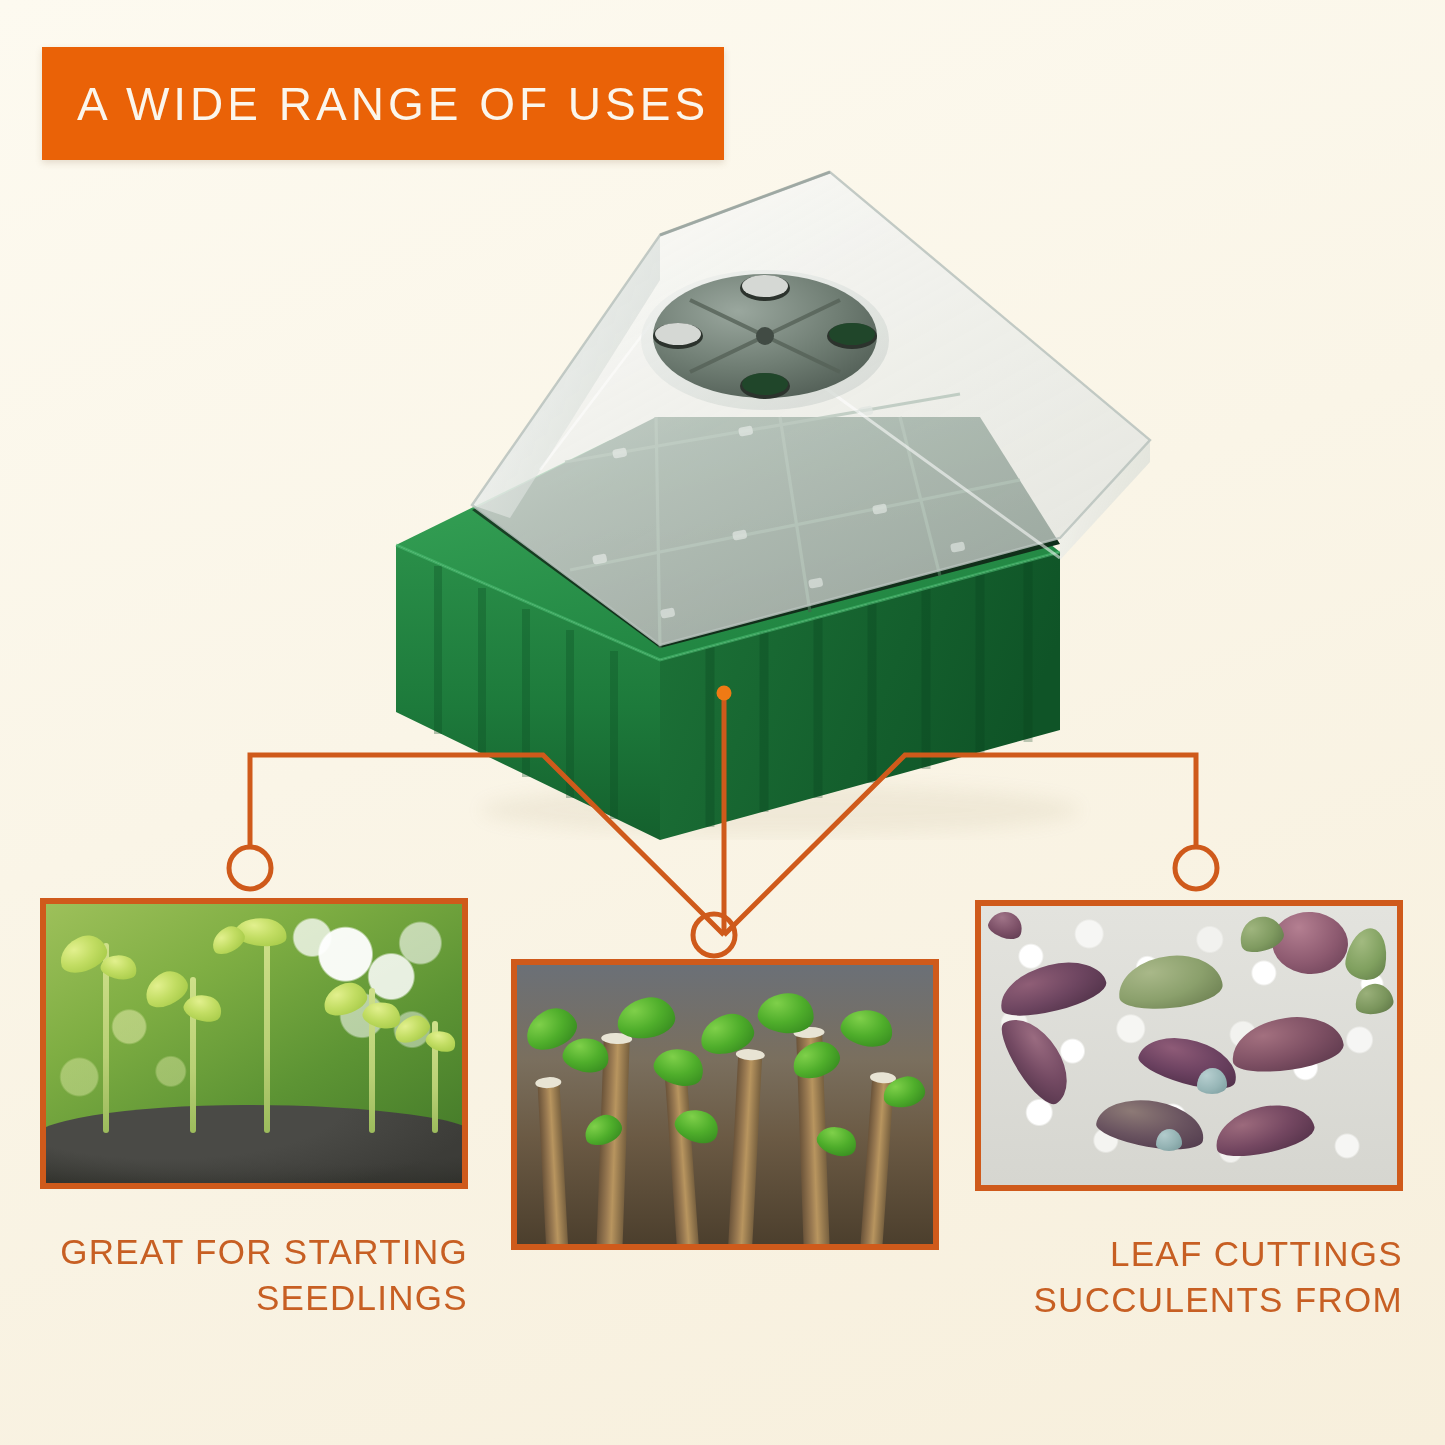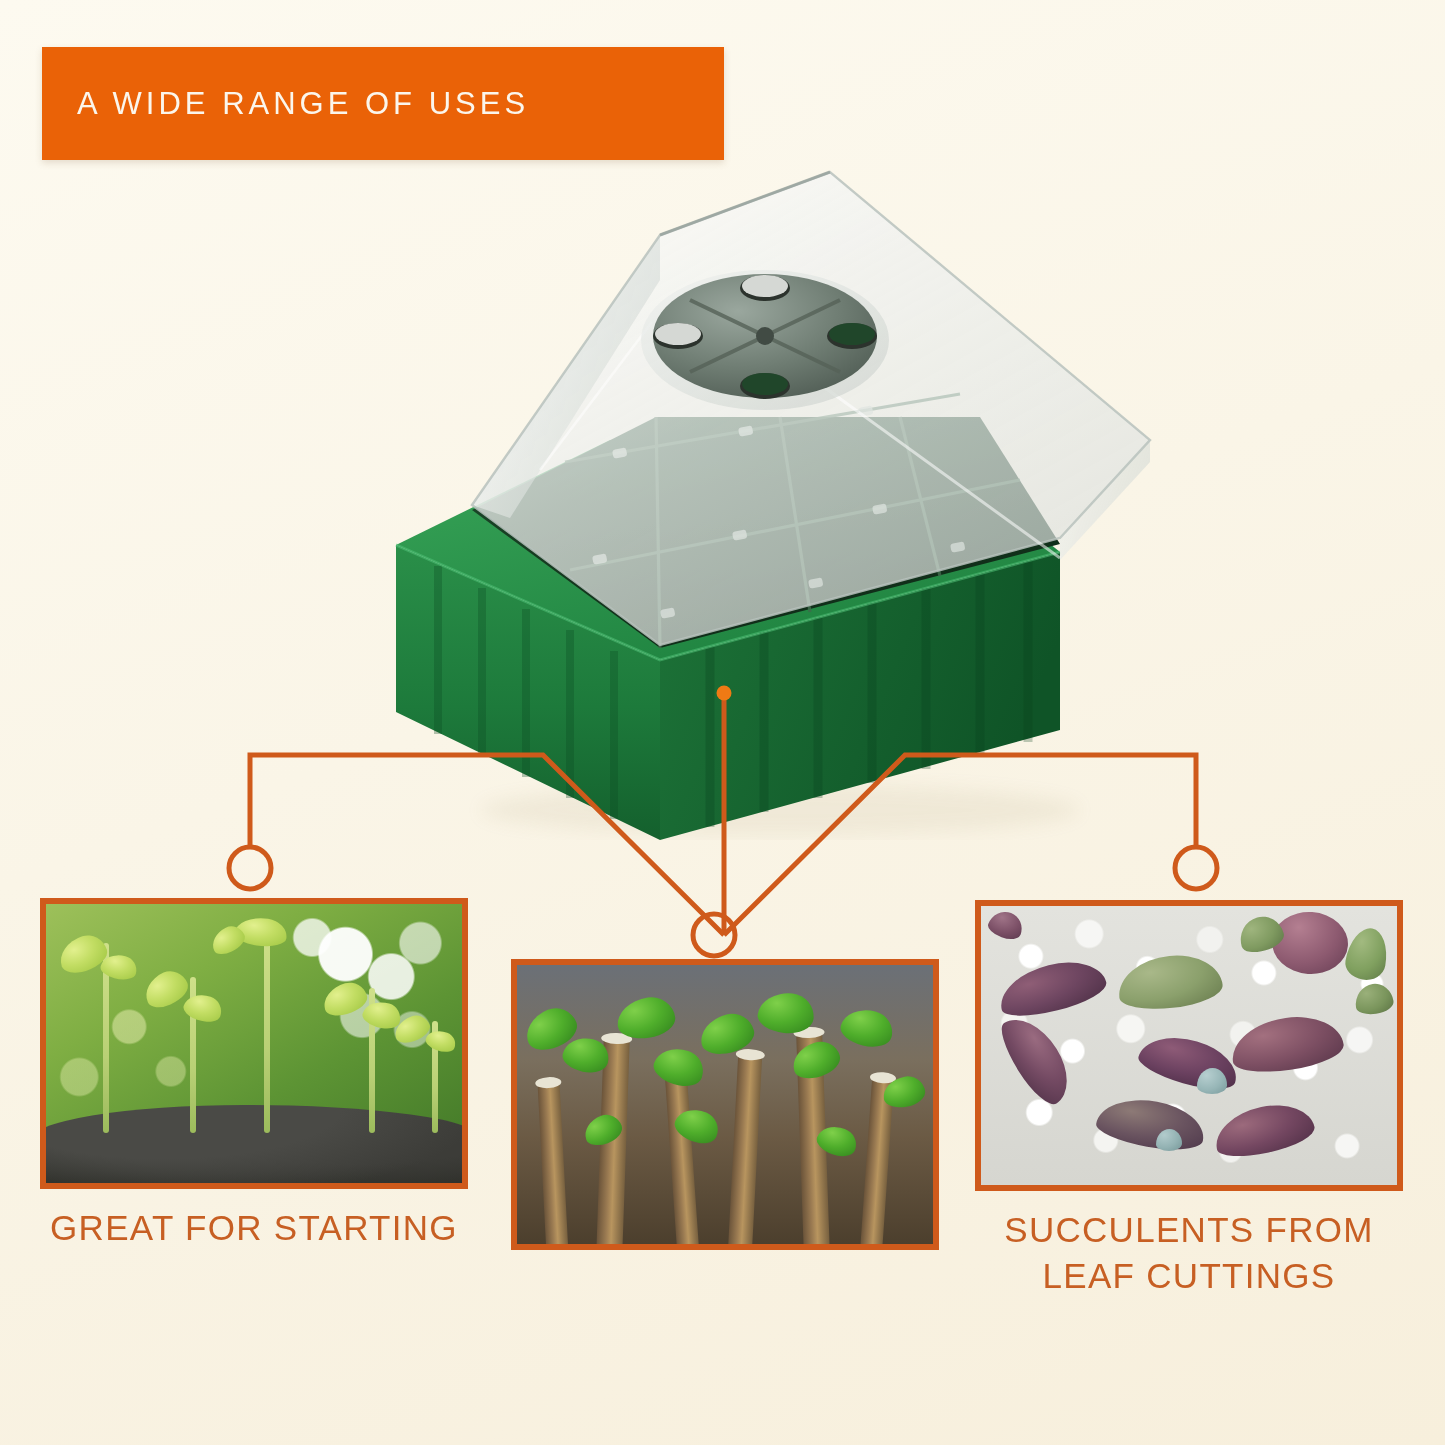--- a/index.html
+++ b/index.html
@@ -28,21 +28,21 @@
     top: 47px;
     width: 682px;
     height: 113px;
     background: #ea6207;
     display: flex;
     align-items: center;
     box-shadow: 0 3px 7px rgba(120, 90, 50, 0.18);
   }
   #banner-title {
     color: #fbf6ec;
-    font-size: 31px;
+    font-size: 46px;
     letter-spacing: 4.0px;
     font-weight: 300;
     margin-left: 35px;
     white-space: nowrap;
     font-family: "Liberation Sans", sans-serif;
   }
 
   
   #product {
     position: absolute;
@@ -69,23 +69,23 @@
     overflow: hidden;
     position: relative;
     background: #ddd;
   }
   .photo-inner { position: absolute; inset: 0; overflow: hidden; }
   .caption {
     color: #c75f23;
     font-size: 35px;
     letter-spacing: 1.3px;
     font-weight: 300;
-    text-align: center;
+    text-align: right;
     line-height: 1.32;
-    margin-top: 16px;
+    margin-top: 40px;
     font-family: "Liberation Sans", sans-serif;
   }
 
   
   #panel-seedlings { left: 40px; top: 898px; width: 428px; }
   #panel-seedlings .photo-frame { width: 428px; height: 291px; }
   
   #panel-cuttings { left: 511px; top: 959px; width: 428px; }
   #panel-cuttings .photo-frame { width: 428px; height: 291px; }
   
@@ -363,20 +363,21 @@
 
         <div class="sprout" style="left:86%; height:40%; width:62px;">
           <div class="stem" style="height:100%;"></div>
           <div class="leaf" style="width:36px;height:24px;left:-10px;top:-4px;transform:rotate(-20deg);"></div>
           <div class="leaf" style="width:30px;height:20px;left:22px;top:10px;transform:rotate(20deg);"></div>
         </div>
       </div>
     </div>
     <div class="caption">
       <div>GREAT FOR STARTING</div>
+      <div>SEEDLINGS</div>
     </div>
   </div>
 
   <div class="panel" id="panel-cuttings">
     <div class="photo-frame">
       <div class="photo-inner ph-cuttings">
         <div class="twig" style="left:6%;  width:22px; height:62%; transform:rotate(-3deg);">
             <div class="twig-top"></div>
           </div>
         <div class="twig" style="left:20%; width:26px; height:78%; transform:rotate(2deg);">
@@ -424,18 +425,18 @@
         <div class="sleaf" style="width:76px; height:62px;left:70%; top:2%;  transform:rotate(4deg);   background:radial-gradient(ellipse at 34% 26%, #b47f91 0%, #8d5a70 55%, #653c52 100%); border-radius:50%;"></div>
         <div class="sleaf" style="width:44px; height:34px;left:62%; top:4%;  transform:rotate(-16deg); background:radial-gradient(ellipse at 32% 28%, #9fb57e 0%, #7f9a60 55%, #5d7546 100%);"></div>
         <div class="sleaf" style="width:40px; height:52px;left:88%; top:8%;  transform:rotate(10deg);  background:radial-gradient(ellipse at 32% 28%, #a2ba80 0%, #80a05f 55%, #5f7a47 100%);"></div>
         <div class="sleaf" style="width:38px; height:30px;left:90%; top:28%; transform:rotate(-8deg);  background:radial-gradient(ellipse at 32% 28%, #9ab07a 0%, #7a955c 55%, #5a7243 100%);"></div>
         <div class="sleaf" style="width:34px; height:26px;left:2%;  top:2%;  transform:rotate(20deg);  background:radial-gradient(ellipse at 32% 28%, #a07488 0%, #7b4f66 55%, #58374c 100%);"></div>
         <div class="sleaf" style="width:30px; height:26px;left:52%; top:58%; transform:rotate(0deg);   background:radial-gradient(ellipse at 32% 28%, #b7cfd0 0%, #97b6b7 55%, #78999a 100%);"></div>
         <div class="sleaf" style="width:26px; height:22px;left:42%; top:80%; transform:rotate(0deg);   background:radial-gradient(ellipse at 32% 28%, #b2cbcc 0%, #93b2b3 55%, #759697 100%);"></div>
       </div>
     </div>
     <div class="caption">
+      <div>LEAF CUTTINGS</div>
       <div>SUCCULENTS FROM</div>
-      <div>LEAF CUTTINGS</div>
     </div>
   </div>
 
 </div>
 
 </body></html>

